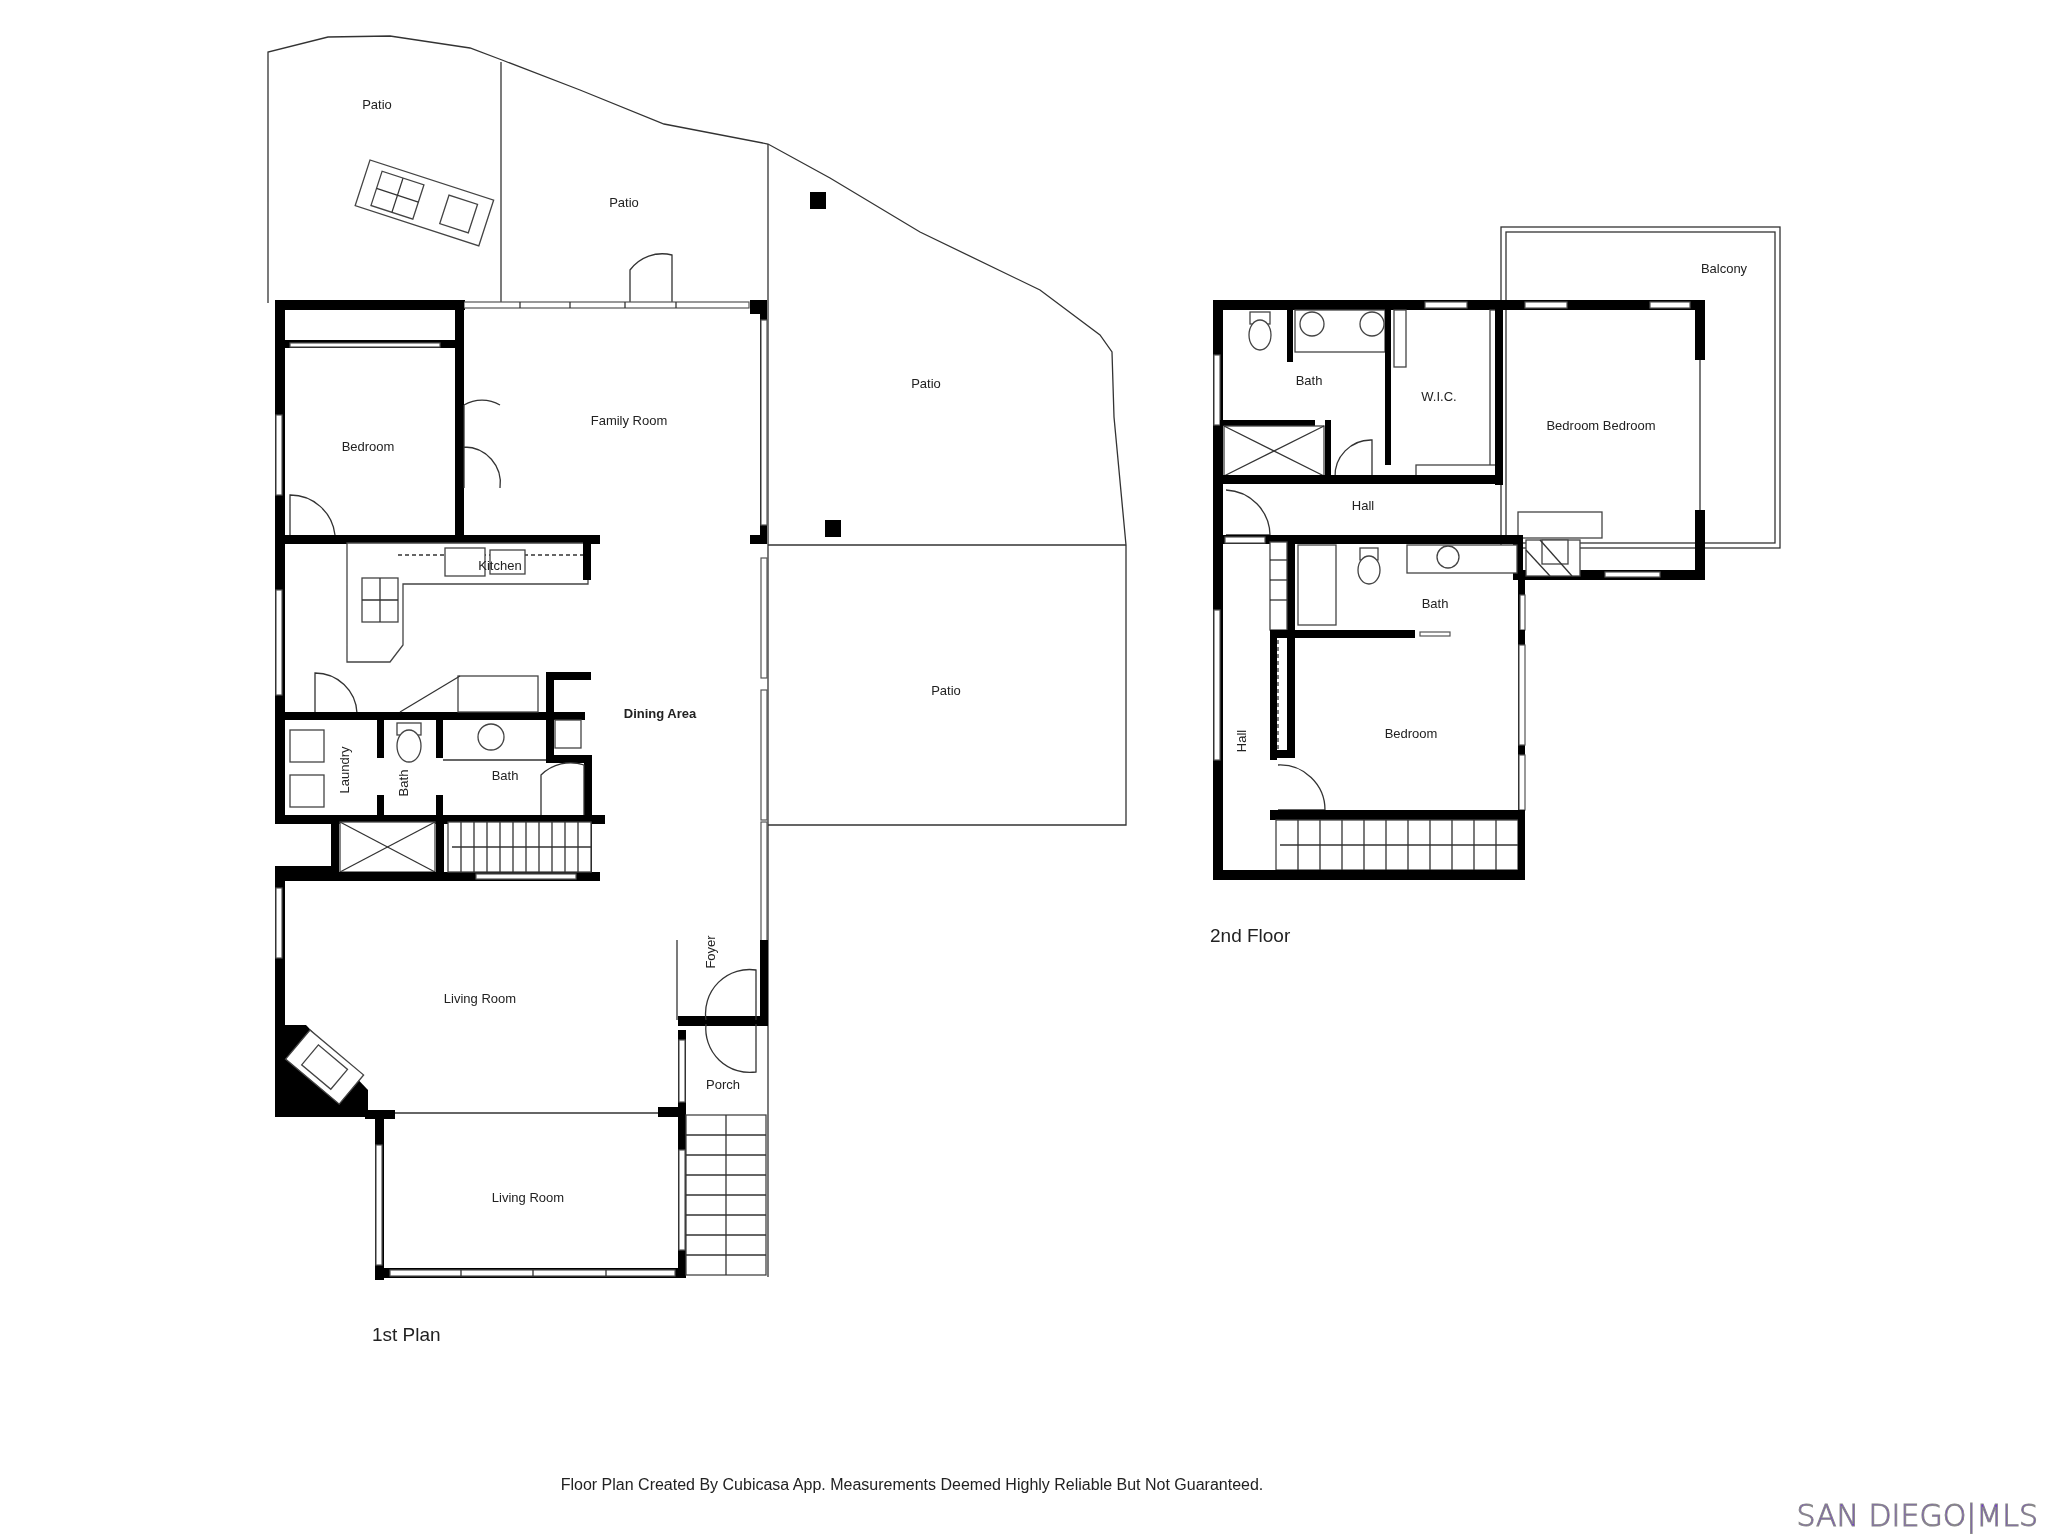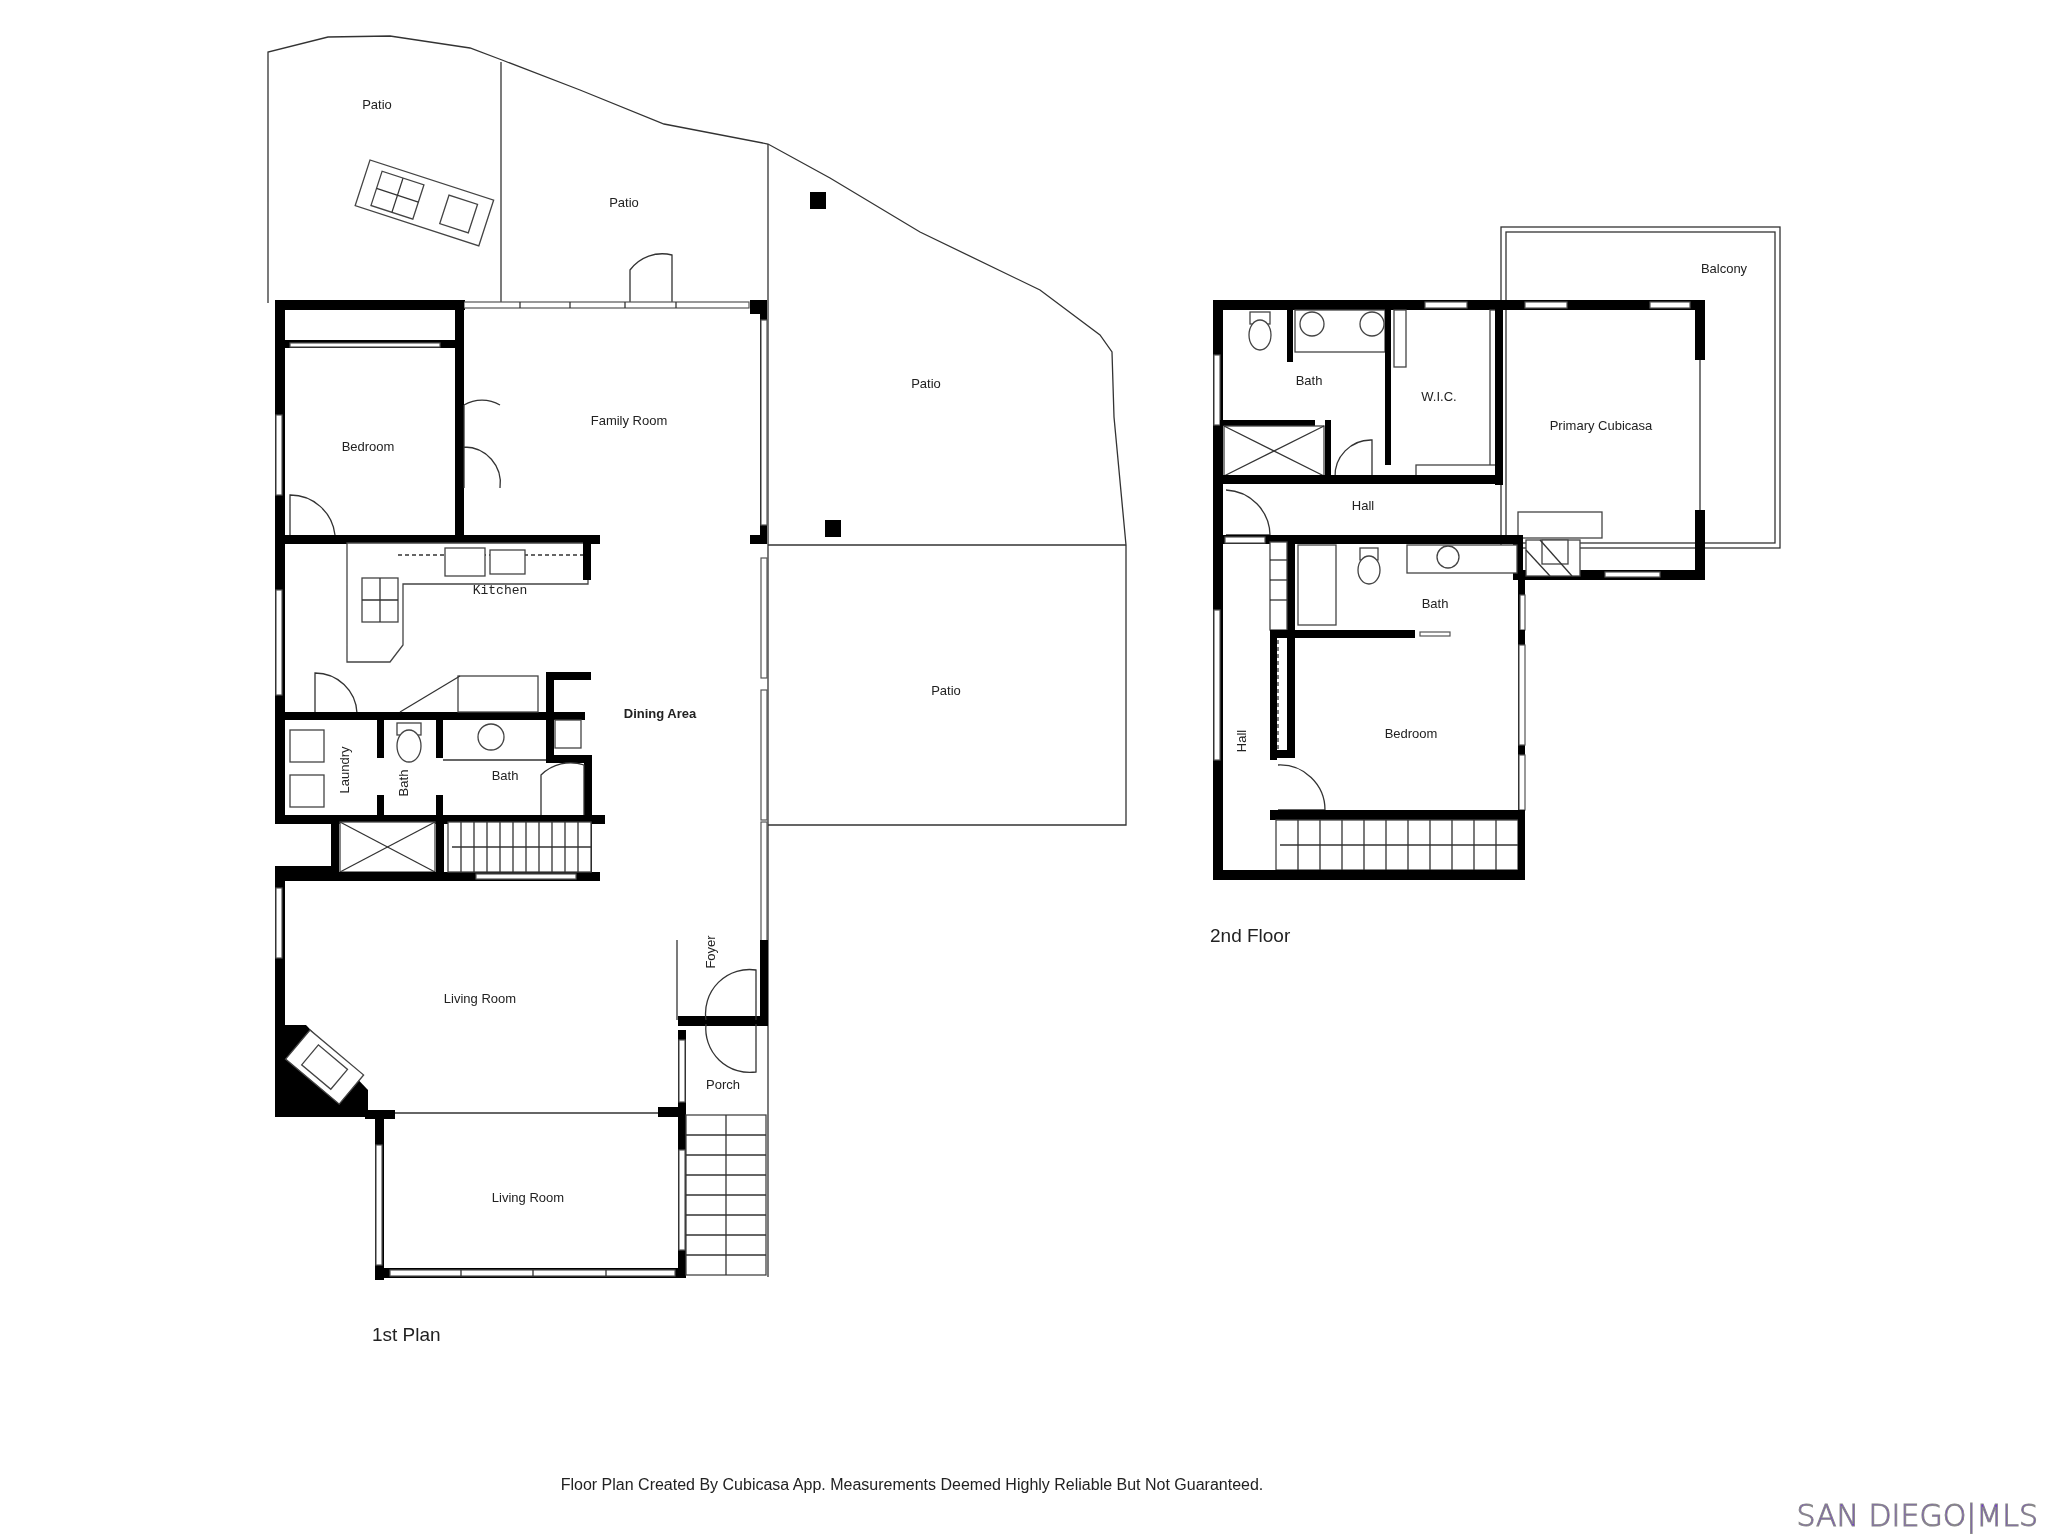--- a/index.html
+++ b/index.html
@@ -270,35 +270,35 @@
     <rect class="wall" x="1213" y="870" width="312" height="10"></rect>
   </g>
 </svg>
 
 <div class="lbl" style="left:377px;top:104px;">Patio</div>
 <div class="lbl" style="left:624px;top:202px;">Patio</div>
 <div class="lbl" style="left:926px;top:383px;">Patio</div>
 <div class="lbl" style="left:946px;top:690px;">Patio</div>
 <div class="lbl" style="left:368px;top:446px;">Bedroom</div>
 <div class="lbl" style="left:601px;top:420px;margin-left:28px;">Family Room</div>
-<div class="lbl" style="left:500px;top:590px;font-family:Liberation Mono, monospace;">Kitchen</div>
+<div class="lbl" style="left:500px;top:565px;">Kitchen</div>
 <div class="lbl" style="left:660px;top:713px;font-weight:bold;">Dining Area</div>
 <div class="lbl v" style="left:344px;top:770px;">Laundry</div>
 <div class="lbl v" style="left:403px;top:783px;">Bath</div>
 <div class="lbl" style="left:505px;top:775px;">Bath</div>
 <div class="lbl" style="left:480px;top:998px;">Living Room</div>
 <div class="lbl v" style="left:710px;top:952px;">Foyer</div>
 <div class="lbl" style="left:723px;top:1084px;">Porch</div>
 <div class="lbl" style="left:528px;top:1197px;">Living Room</div>
 <div class="floor-lbl" style="left:372px;top:1324px;">1st Plan</div>
 
 <div class="lbl" style="left:1700px;top:268px;margin-left:24px;">Balcony</div>
 <div class="lbl" style="left:1309px;top:380px;">Bath</div>
 <div class="lbl" style="left:1439px;top:396px;">W.I.C.</div>
-<div class="lbl" style="left:1601px;top:425px;">Primary Cubicasa</div>
+<div class="lbl" style="left:1601px;top:425px;">Bedroom Bedroom</div>
 <div class="lbl" style="left:1363px;top:505px;">Hall</div>
 <div class="lbl" style="left:1435px;top:603px;">Bath</div>
 <div class="lbl v" style="left:1241px;top:741px;">Hall</div>
 <div class="lbl" style="left:1411px;top:733px;">Bedroom</div>
 <div class="floor-lbl" style="left:1210px;top:925px;">2nd Floor</div>
 
 <div id="disclaimer">Floor Plan Created By Cubicasa App. Measurements Deemed Highly Reliable But Not Guaranteed.</div>
 <div id="logo">SAN DIEGO|MLS</div>
 
 </body></html>

